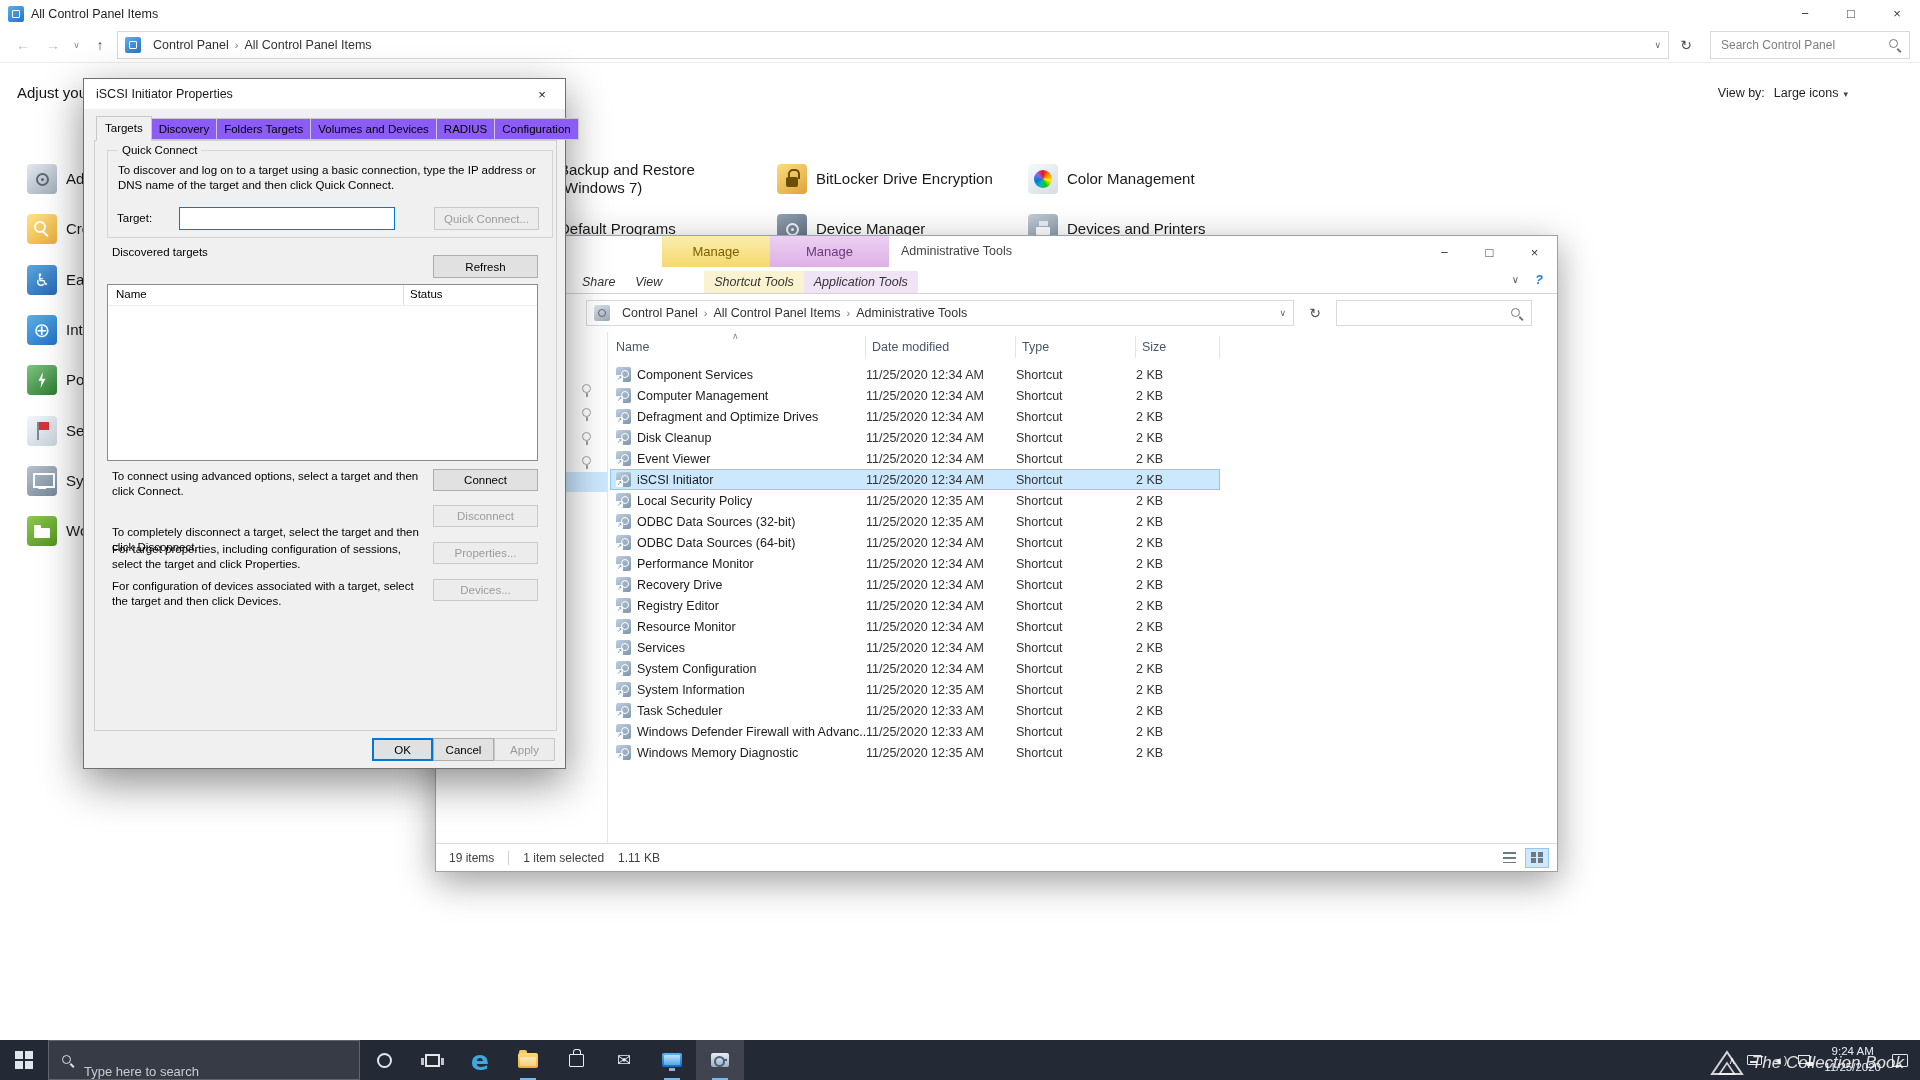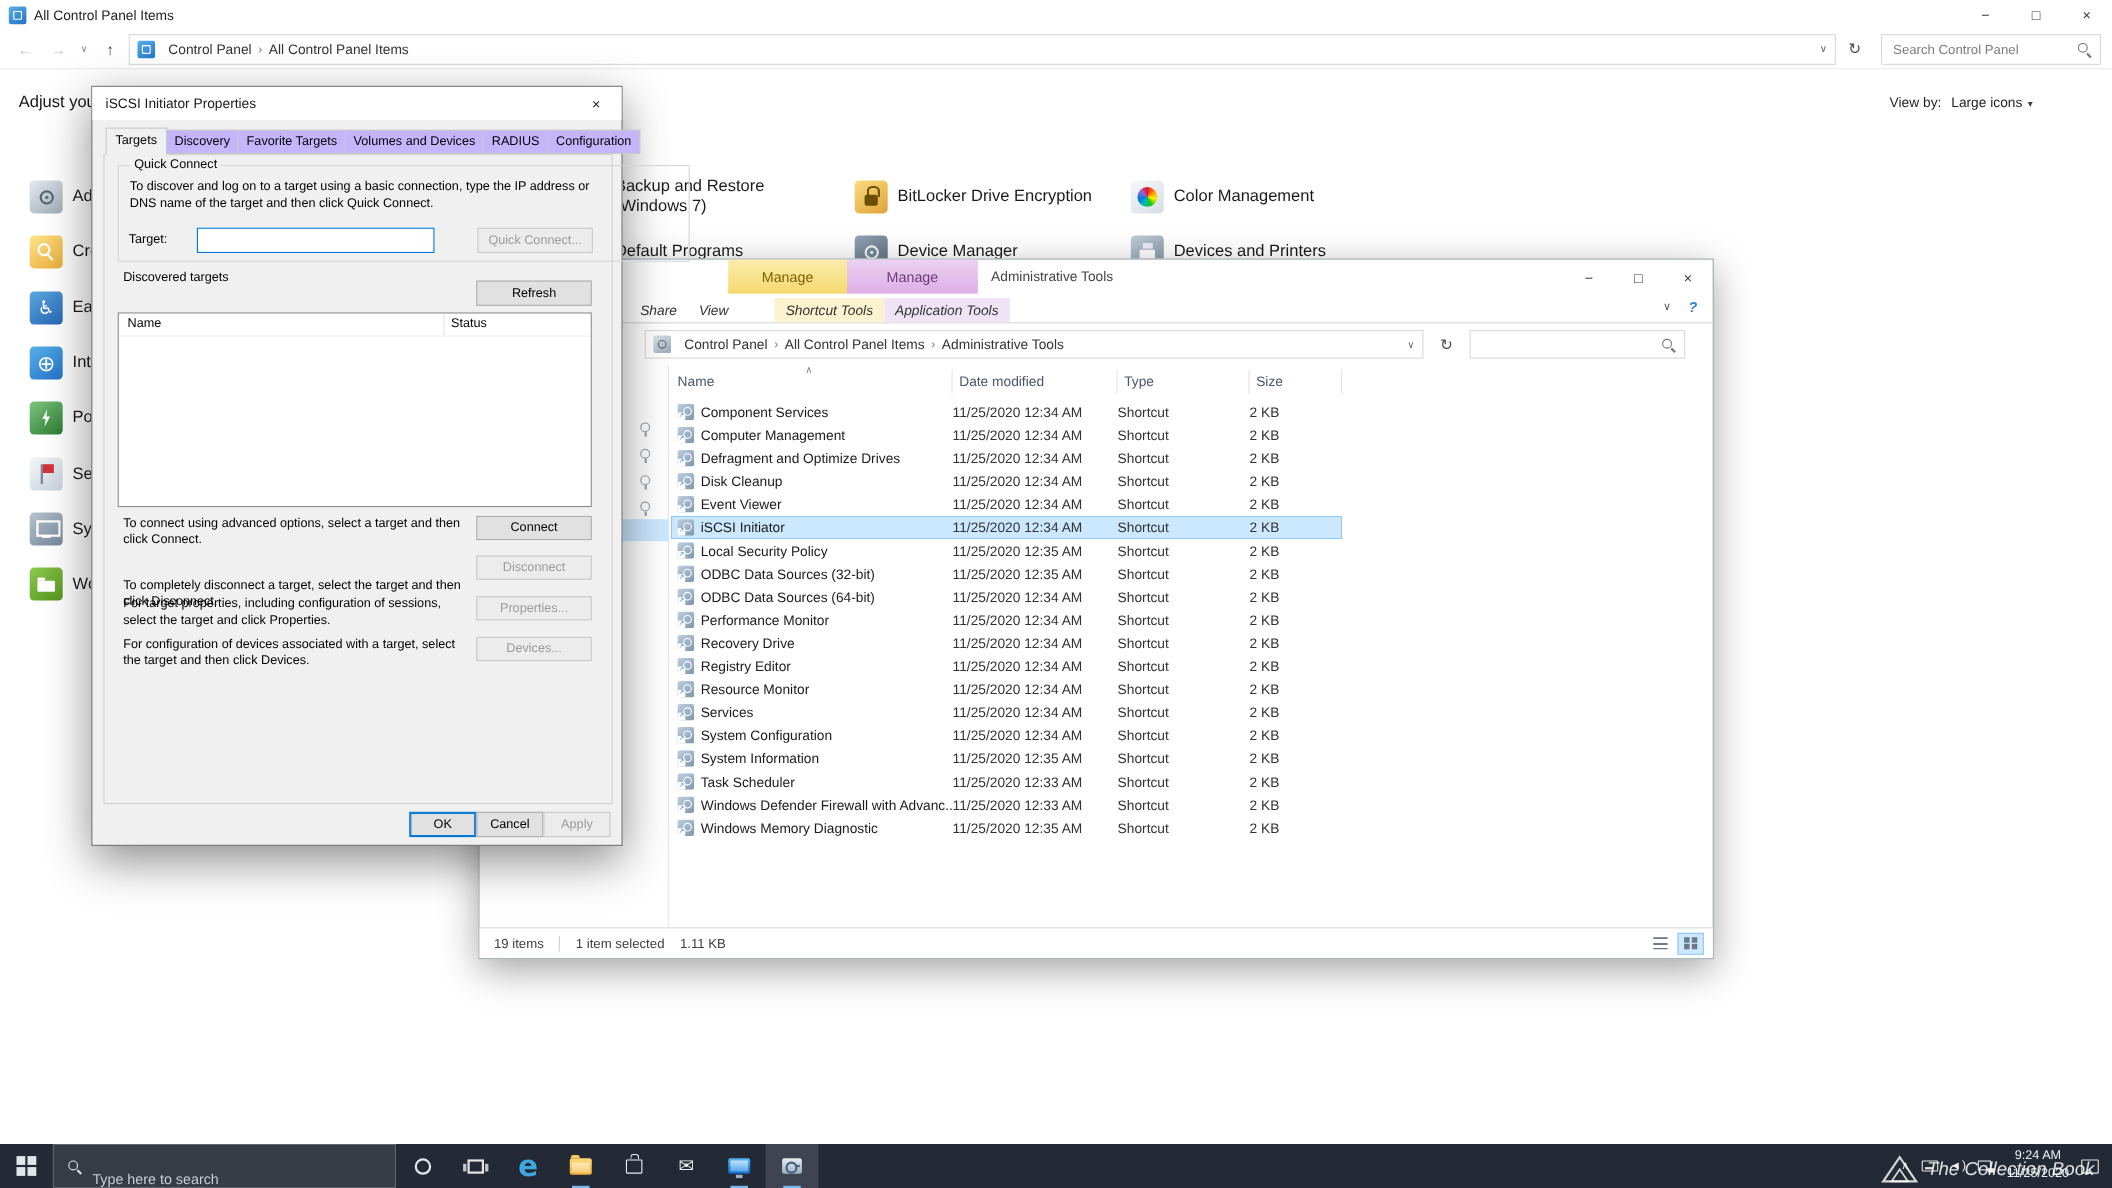--- a/index.html
+++ b/index.html
@@ -130,24 +130,24 @@
   .ic-details{width:13px;height:11px;background:repeating-linear-gradient(#6c7a88 0 2px,transparent 2px 5px);}
   .ic-thumbs{width:12px;height:11px;position:relative;}
   .ic-thumbs::before{content:"";position:absolute;left:0;top:0;width:5px;height:5px;background:#6c7a88;box-shadow:7px 0 #6c7a88,0 6px #6c7a88,7px 6px #6c7a88;}
 
   
   #dlg{position:absolute;left:83px;top:78px;width:483px;height:691px;background:#f0f0f0;border:1px solid #707070;box-shadow:0 14px 40px rgba(0,0,0,.45);z-index:10;font-size:11.5px;color:#000;}
   .dlg-tb{height:30px;background:#fff;display:flex;align-items:center;padding-left:12px;}
   .dlg-title{font-size:12.5px;color:#1a1a1a;}
   .dlg-close{margin-left:auto;width:46px;height:100%;display:flex;align-items:center;justify-content:center;font-size:13px;color:#222;}
   .dlg-tabs{position:absolute;left:13px;top:37px;display:flex;align-items:flex-end;z-index:2;}
-  .dtab{border:1px solid #c8c8c8;background:#c4b5fd;padding:4px 7px;margin-left:-1px;white-space:nowrap;}
+  .dtab{border:1px solid #c8c8c8;background:#8b5cf6;padding:4px 7px;margin-left:-1px;white-space:nowrap;}
   .dtab.active{background:#f0f0f0;padding:5px 8px 6px;border-bottom-color:#f0f0f0;margin-bottom:-1px;}
   .dlg-pane{position:absolute;left:10px;top:61px;width:463px;height:591px;border:1px solid #d0d0d0;}
-  .qc-group{position:absolute;left:12px;top:9px;width:520px;height:88px;border:1px solid #d5d5d5;}
+  .qc-group{position:absolute;left:12px;top:9px;width:446px;height:88px;border:1px solid #d5d5d5;}
   .qc-legend{position:absolute;left:10px;top:-7px;background:#f0f0f0;padding:0 4px;}
   .qc-desc{position:absolute;left:10px;top:12px;width:418px;line-height:1.32;}
   .qc-label{position:absolute;left:9px;top:61px;}
   .target{position:absolute;left:71px;top:56px;width:216px;height:23px;border:1px solid #0078d7;background:#fff;outline:none;font:inherit;padding:0 4px;}
   .qc-btn{position:absolute;left:326px;top:56px;width:105px;height:23px;}
   .disc-label{position:absolute;left:17px;top:105px;}
   .refresh-btn{position:absolute;left:338px;top:114px;width:105px;height:23px;}
   .disc-table{position:absolute;left:12px;top:143px;width:431px;height:177px;background:#fff;border:1px solid #8a8a8a;}
   .tbl-head{height:21px;border-bottom:1px solid #ededed;position:relative;}
   .tbl-head::after{content:"";position:absolute;left:295px;top:0;width:1px;height:20px;background:#e3e3e3;}
@@ -547,21 +547,21 @@
   </section>
 
   <section id="dlg">
     <div class="dlg-tb">
       <span class="dlg-title">iSCSI Initiator Properties</span>
       <span class="dlg-close">×</span>
     </div>
     <div class="dlg-tabs" id="dlg-tabs">
         <div class="dtab active">Targets</div>
         <div class="dtab">Discovery</div>
-        <div class="dtab">Favorite Targets</div>
+        <div class="dtab">Folders Targets</div>
         <div class="dtab">Volumes and Devices</div>
         <div class="dtab">RADIUS</div>
         <div class="dtab">Configuration</div>
       </div>
     <div class="dlg-pane" id="dlg-pane">
       <div class="qc-group">
         <span class="qc-legend">Quick Connect</span>
         <div class="qc-desc">To discover and log on to a target using a basic connection, type the IP address or DNS name of the target and then click Quick Connect.</div>
         <span class="qc-label">Target:</span>
         <input class="target" value="" style="">

